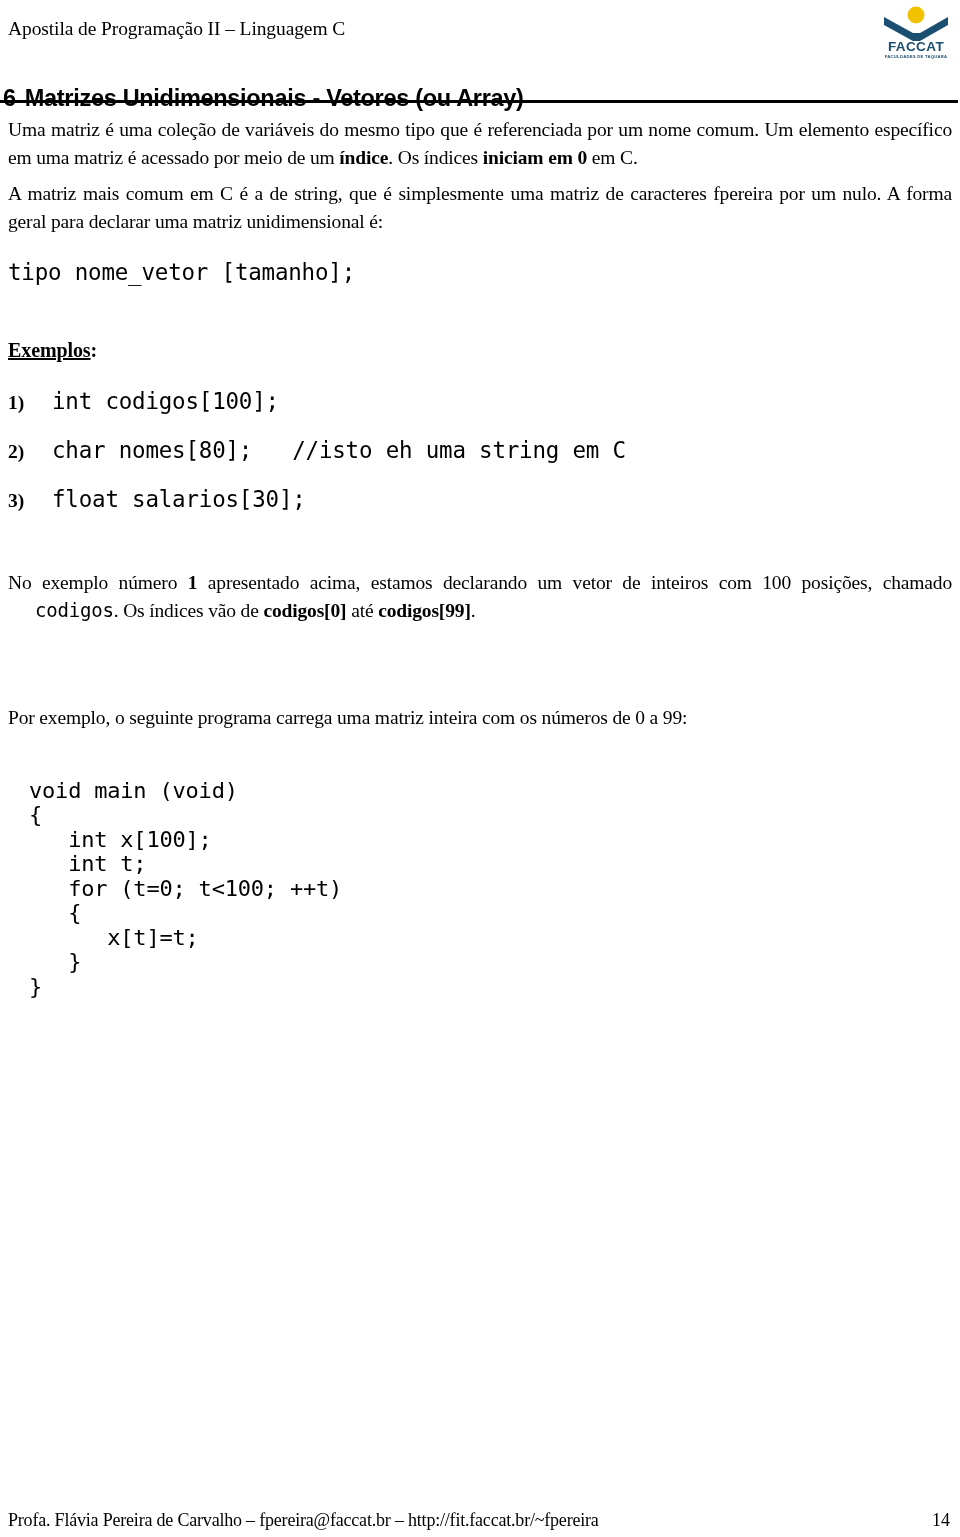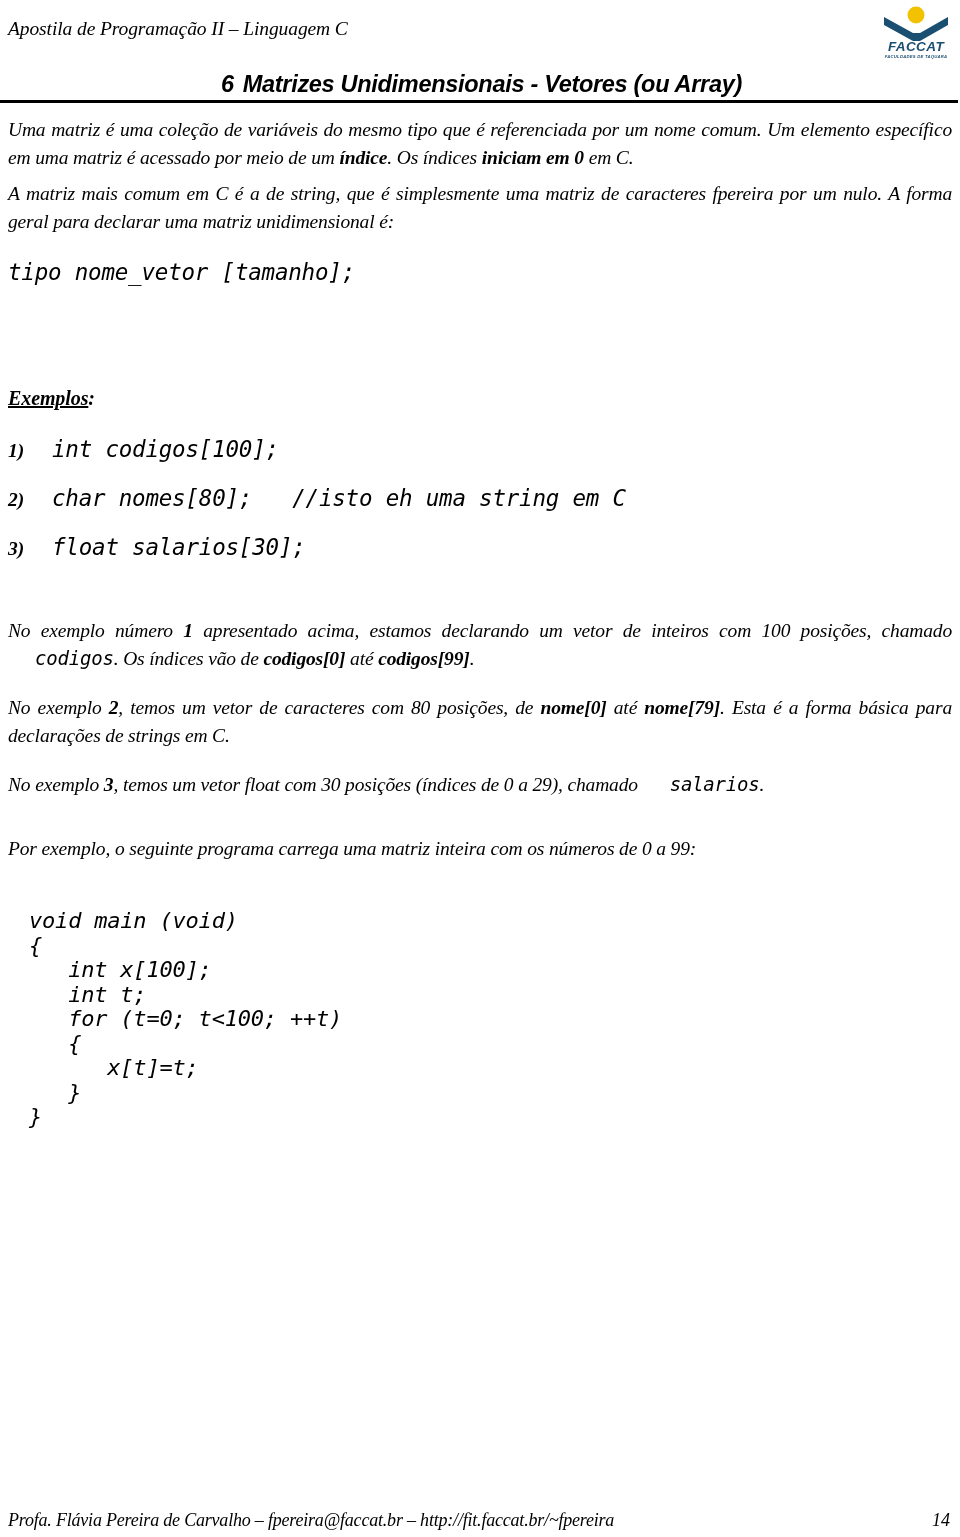--- a/index.html
+++ b/index.html
@@ -15,21 +15,20 @@
     color: #000000;
     overflow: hidden;
   }
 
   .page {
     position: absolute;
     left: 0; top: 0;
     width: 768px;
     height: 1537px;
     box-sizing: border-box;
-    font-style: italic;
   }
 
   
   .header {
     position: absolute;
     left: 0; top: 0;
     width: 960px;
     height: 62px;
   }
   .header-title {
@@ -51,23 +50,22 @@
     width: 72px;
     height: 56px;
     margin-left: 8px;
   }
   .logo svg { display: block; }
 
   
   .section-title-wrap {
     position: absolute;
     left: 0;
-    top: 71px;
-    width: 960px;
-    text-align: center;
+    top: 85px;
+    width: 960px;
   }
   .section-title {
     font-family: "Liberation Sans", "DejaVu Sans", sans-serif;
     font-weight: bold;
     font-size: 23.5px;
     line-height: 26px;
     letter-spacing: -0.3px;
     padding-left: 3px;
     white-space: nowrap;
   }
@@ -116,21 +114,20 @@
     letter-spacing: -0.2px;
     white-space: pre;
   }
 
   
   .exemplos {
     font-size: 20px;
     font-weight: bold;
     line-height: 26px;
     letter-spacing: -0.1px;
-    margin-top: 48px;
   }
   .exemplos .u { text-decoration: underline; }
 
   
   .ex-list { margin: 0; padding: 0; }
   .ex-item {
     display: flex;
     align-items: baseline;
     margin-top: 22px;
     white-space: pre;
@@ -249,25 +246,23 @@
         <span class="ex-code">float salarios[30];</span>
       </div>
     </div>
 
     <div style="height:56px"></div>
 
     <p class="para"><span>No exemplo número </span><b class="bold">1</b><span> apresentado acima, estamos declarando um vetor de inteiros com 100 posições, chamado </span><span class="mono">codigos</span><span>. Os índices vão de </span><b class="bold">codigos[0]</b><span> até </span><b class="bold">codigos[99]</b><span>.</span></p>
 
     <div class="gap-md"></div>
 
-    <p class="para"><span>No exemplo </span><b class="bold">2</b><span>, temos um vetor de caracteres com 80 posições, de </span><b class="bold">nome[0]</b><span> até </span><b class="bold">nome[79]</b><span>. Esta é a forma básica para declarações de strings em C.</span></p>
 
     <div class="gap-md"></div>
 
-    <p class="para"><span>No exemplo </span><b class="bold">3</b><span>, temos um vetor float com 30 posições (índices de 0 a 29), chamado </span><span class="mono">salarios</span><span>.</span></p>
 
     <div style="height:36px"></div>
 
     <p class="para">Por exemplo, o seguinte programa carrega uma matriz inteira com os números de 0 a 99:</p>
 
     <div style="height:47px"></div>
 
     <div class="code-block">void main (void)
 {
    int x[100];

